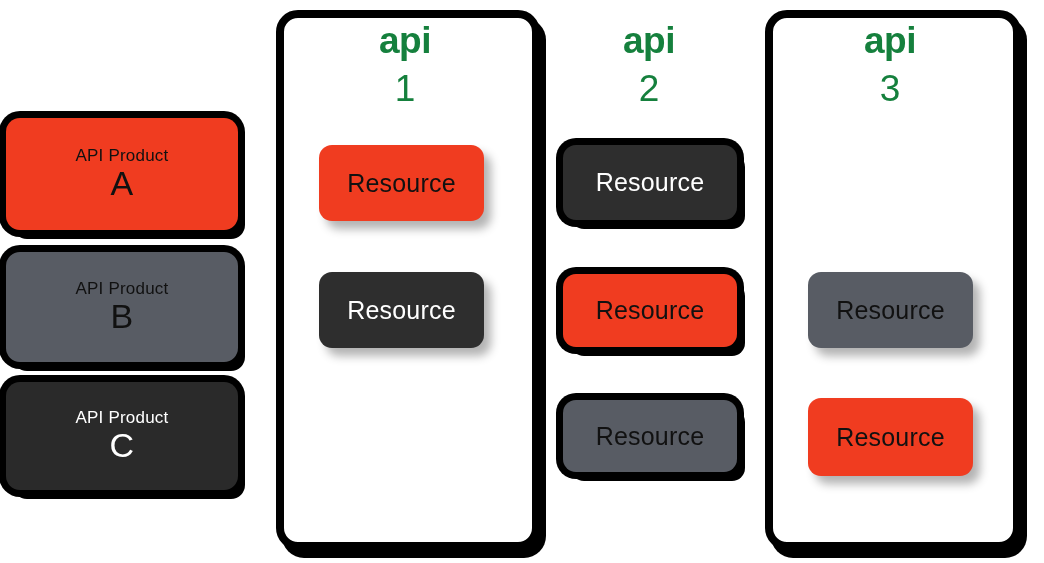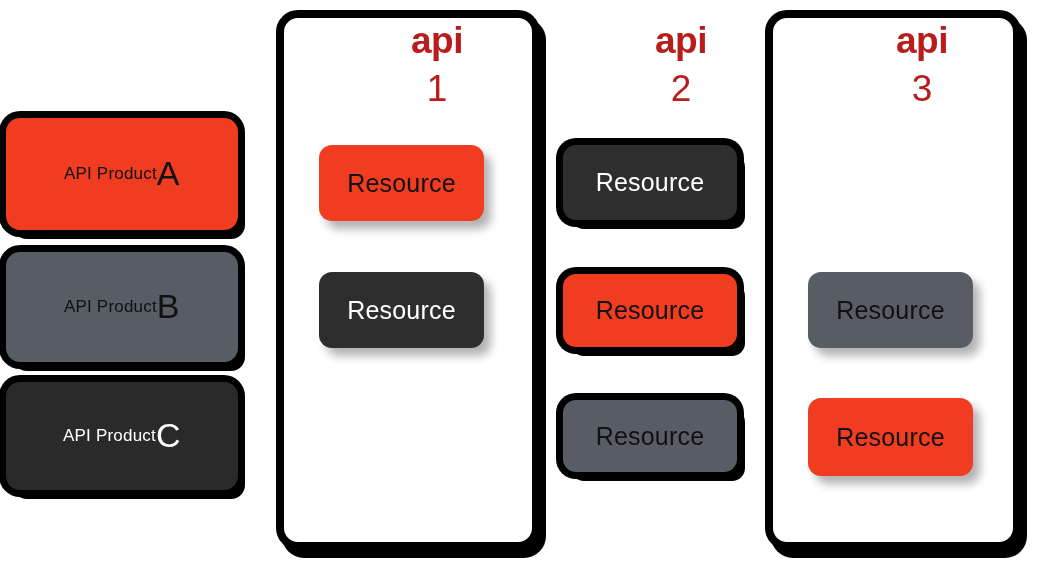--- a/index.html
+++ b/index.html
@@ -23,20 +23,21 @@
     height: 563px;
     background: #ffffff;
   }
 
   
   .product-card {
     position: absolute;
     box-sizing: border-box;
     border-radius: 14px;
     display: flex;
+    flex-direction: column;
     align-items: center;
     justify-content: center;
     text-align: center;
     
     box-shadow: 7px 9px 0 0 #000000,
                 0 0 0 7px #000000;
     line-height: 1.05;
   }
   .product-card .pc-title {
     font-size: 17px;
@@ -57,24 +58,23 @@
     background: #ffffff;
     border: 8px solid #000000;
     border-radius: 22px;
     box-shadow: 6px 8px 0 0 #000000;
   }
 
   
   .api-label {
     position: absolute;
     text-align: center;
-    color: #b91c1c;
+    color: #15803d;
     line-height: 1.0;
     user-select: none;
-    margin-left: 32px;
   }
   .api-label .api-word {
     display: block;
     font-size: 37px;
     font-weight: 700;
     letter-spacing: -0.5px;
   }
   .api-label .api-num {
     display: block;
     font-size: 37px;

